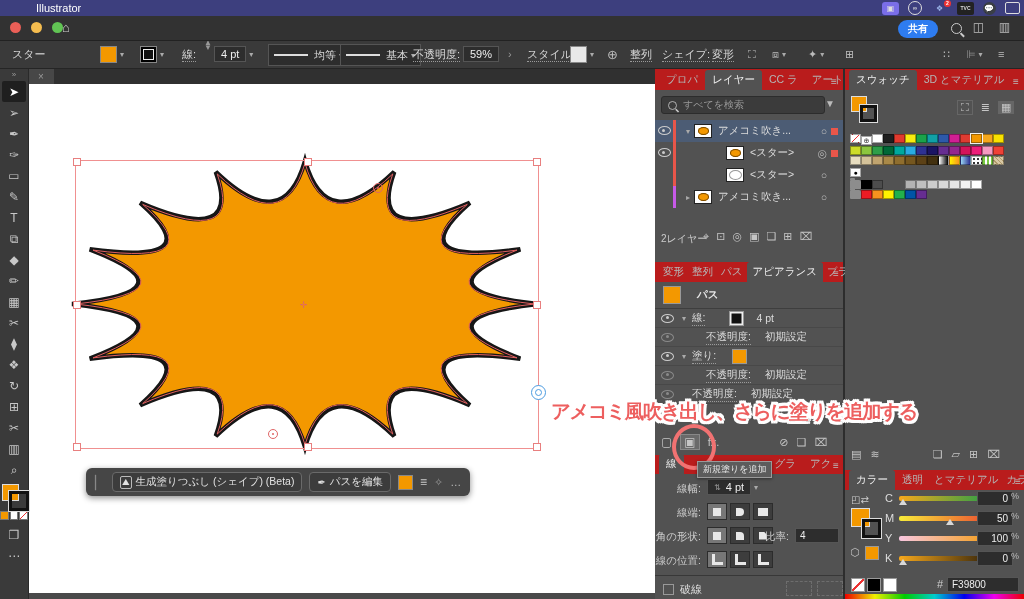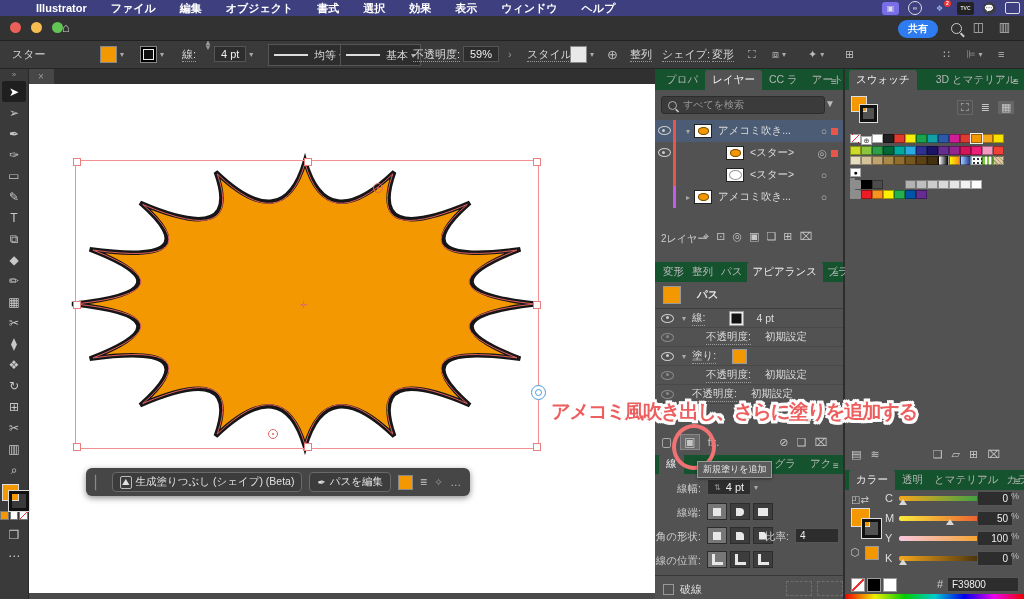--- a/index.html
+++ b/index.html
@@ -53,21 +53,21 @@
   .redmark{position:absolute;width:8px;height:8px;border:1px solid #e06666;border-radius:50%;}
   .redmark::after{content:"";position:absolute;left:2.5px;top:2.5px;width:2px;height:2px;background:#e06666;border-radius:50%;}
   .bluewidget{position:absolute;width:13px;height:13px;border:1.5px solid #4b9be0;border-radius:50%;background:#fff;}
   .bluewidget::after{content:"";position:absolute;left:3px;top:3px;width:5px;height:5px;border:1.5px solid #4b9be0;border-radius:50%;}
   
   .taskbar{position:absolute;display:flex;align-items:center;gap:7px;background:#464646;border-radius:6px;
            box-shadow:0 2px 6px rgba(0,0,0,.45);padding:3px 9px;height:22px;z-index:20;}
   .tb-btn{background:#3c3c3c;border:1px solid #6a6a6a;border-radius:4px;color:#e2e2e2;font-size:10.5px;
           padding:2px 7px;display:flex;align-items:center;gap:4px;white-space:nowrap;}
   
-  .dock{left:655px;top:68px;width:369px;height:531px;background:#14532d;z-index:8;}
+  .dock{left:655px;top:68px;width:369px;height:531px;background:#b91c1c;z-index:8;}
   .vsplit{position:absolute;left:188px;top:0;width:2px;height:531px;background:#2d2d2d;}
   .ptabs{position:absolute;display:flex;align-items:flex-end;font-size:10.5px;color:#b5b5b5;height:18px;}
   .ptab{padding:3px 7px;white-space:nowrap;}
   .ptab.active{background:#525252;color:#f0f0f0;border-radius:3px 3px 0 0;}
   .pbody{position:absolute;background:#525252;}
   .hamb{color:#bbb;font-size:10px;}
   .searchbox{position:absolute;background:#3b3b3b;border:1px solid #2c2c2c;border-radius:3px;height:16px;
              display:flex;align-items:center;gap:5px;padding:0 5px;color:#999;font-size:10px;}
   .lrow{position:absolute;left:0;width:188px;height:22px;display:flex;align-items:center;font-size:10.5px;color:#ddd;}
   .lrow.sel{background:#4c5c74;}
@@ -113,32 +113,21 @@
   .ann-circle{position:absolute;width:36px;height:38px;border:4px solid #f17272;border-radius:50%;z-index:61;}
   .tooltip{position:absolute;background:#5c5c5c;border:1px solid #9a9a9a;color:#e8e8e8;font-size:9px;
            padding:1px 5px;z-index:62;box-shadow:0 1px 3px rgba(0,0,0,.4);}
   .statusstrip{position:absolute;left:0;top:593px;width:655px;height:6px;background:#4a4a4a;z-index:6;}
 </style>
 </head>
 <body>
 
 <div class="abs menubar">
   <span class="apple"></span>
-  <span class="mi" style="font-weight:700">Illustrator</span>
-  <span id="menu-items" style="display:flex">
-      <span class="mi">ファイル</span>
-      <span class="mi">編集</span>
-      <span class="mi">オブジェクト</span>
-      <span class="mi">書式</span>
-      <span class="mi">選択</span>
-      <span class="mi">効果</span>
-      <span class="mi">表示</span>
-      <span class="mi">ウィンドウ</span>
-      <span class="mi">ヘルプ</span>
-    </span>
+  <span class="mi" style="font-weight:400">Illustrator</span>
   <div class="mb-icons">
     <span class="mbic" style="background:#7a6ee8">▣</span>
     <span class="mbic" style="border:1.5px solid #ddd;border-radius:50%;width:12px;height:12px;font-size:6px;">∞</span>
     <span class="mbic" style="color:#9ab4e8;position:relative;">❖<i style="position:absolute;right:-3px;top:-2px;width:7px;height:7px;background:#e33;border-radius:50%;font-size:5px;font-style:normal;color:#fff;line-height:7px;text-align:center;">2</i></span>
     <span class="mbic" style="background:#222;border-radius:2px;font-size:5px;">TVC</span>
     <span class="mbic" style="background:#3a3f47;border-radius:50%;width:13px;height:13px;">💬</span>
     <span class="mbic" style="border:1.5px solid #ddd;border-radius:2px;width:13px;height:10px;"></span>
   </div>
 </div>
 
@@ -462,21 +451,21 @@
     <div class="divh" style="left:0;top:101px;width:188px;"></div>
     <span class="abs" style="left:8px;top:108px;display:flex;align-items:center;gap:6px;">
       <i style="width:9px;height:9px;border:1px solid #999;display:inline-block;"></i>
       <span>破線</span>
     </span>
     <span class="abs" style="left:126px;top:107px;">
       <i class="dashbtn"></i><i class="dashbtn"></i>
     </span>
   </div>
 
-  <div class="ptabs" style="left:194px;top:4px;gap:12px;">
+  <div class="ptabs" style="left:194px;top:4px;">
     <span class="ptab active">スウォッチ</span>
     <span class="ptab">3D とマテリアル</span>
   </div>
   <span class="abs hamb" style="left:358px;top:8px;">≡</span>
   <div class="pbody" style="left:190px;top:22px;width:179px;height:380px;">
     <div class="abs" style="left:6px;top:6px;width:26px;height:26px;">
       <span class="abs" style="left:0;top:0;width:14px;height:14px;background:#F39800;border:1px solid #ddd;"></span>
       <span class="abs" style="left:9px;top:9px;width:11px;height:11px;border:3px solid #111;outline:1px solid #ddd;"></span>
     </div>
     <div class="icorow" style="left:112px;top:10px;gap:8px;">

